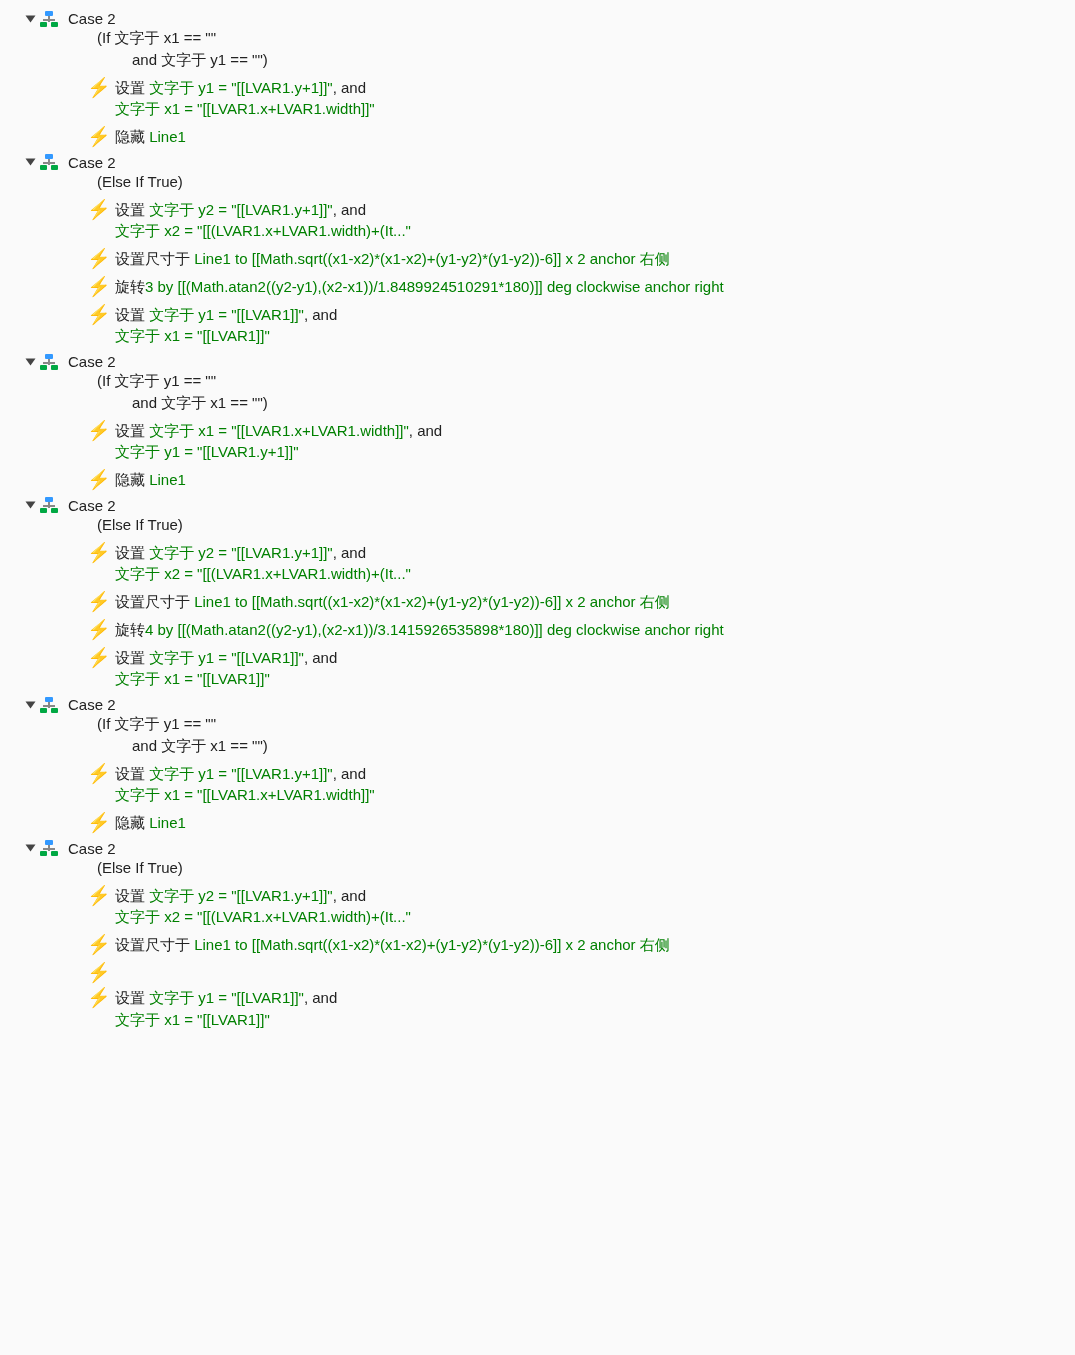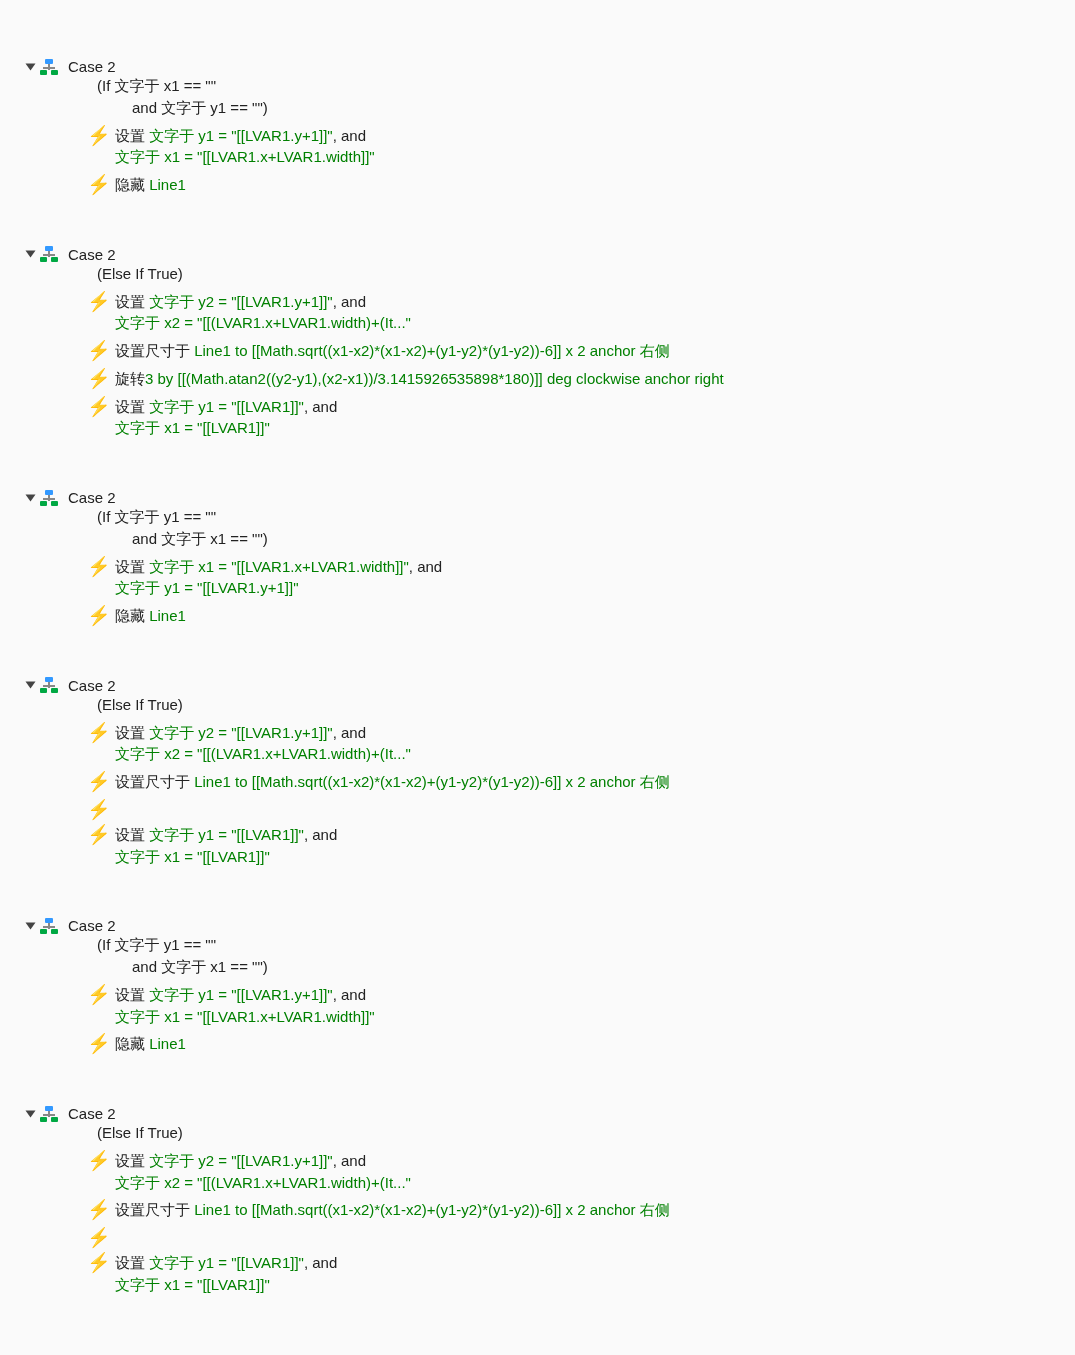--- a/index.html
+++ b/index.html
@@ -11,21 +11,20 @@
     background: #fafafa;
     color: #222;
     width: 1075px;
   }
   .case-block { margin-bottom: 4px; }
   .case-header {
     display: flex;
     align-items: center;
     gap: 4px;
     padding: 2px 0 0 22px;
-    margin-top: 48px;
   }
   .tri {
     width: 0; height: 0;
     border-left: 7px solid #444;
     border-top: 5px solid transparent;
     border-bottom: 5px solid transparent;
     transform: rotate(90deg);
     margin-right: 2px;
     cursor: pointer;
   }
@@ -125,21 +124,21 @@
       <div class="action-row">
         <div class="bolt">⚡</div>
         <div class="action-text"><span>设置 </span><span class="g">文字于 y2 = "[[LVAR1.y+1]]"</span><span>, and</span><br><span class="g">文字于 x2 = "[[(LVAR1.x+LVAR1.width)+(It..."</span></div>
       </div>
       <div class="action-row">
         <div class="bolt">⚡</div>
         <div class="action-text"><span>设置尺寸于 </span><span class="g">Line1 to [[Math.sqrt((x1-x2)*(x1-x2)+(y1-y2)*(y1-y2))-6]] x 2 anchor 右侧</span></div>
       </div>
       <div class="action-row">
         <div class="bolt">⚡</div>
-        <div class="action-text"><span>旋转</span><span class="g">3 by [[(Math.atan2((y2-y1),(x2-x1))/3.1415926535898*180)]] deg clockwise anchor right</span></div>
+        <div class="action-text"><span>旋转</span><span class="g">3 by [[(Math.atan2((y2-y1),(x2-x1))/1.8489924510291*180)]] deg clockwise anchor right</span></div>
       </div>
       <div class="action-row">
         <div class="bolt">⚡</div>
         <div class="action-text"><span>设置 </span><span class="g">文字于 y1 = "[[LVAR1]]"</span><span>, and</span><br><span class="g">文字于 x1 = "[[LVAR1]]"</span></div>
       </div>
     </div>
     <div class="case-block">
       <div class="case-header">
         <div class="tri"></div>
         <div class="cond-icon">
@@ -170,20 +169,21 @@
       <div class="action-row">
         <div class="bolt">⚡</div>
         <div class="action-text"><span>设置 </span><span class="g">文字于 y2 = "[[LVAR1.y+1]]"</span><span>, and</span><br><span class="g">文字于 x2 = "[[(LVAR1.x+LVAR1.width)+(It..."</span></div>
       </div>
       <div class="action-row">
         <div class="bolt">⚡</div>
         <div class="action-text"><span>设置尺寸于 </span><span class="g">Line1 to [[Math.sqrt((x1-x2)*(x1-x2)+(y1-y2)*(y1-y2))-6]] x 2 anchor 右侧</span></div>
       </div>
       <div class="action-row">
         <div class="bolt">⚡</div>
+        <div class="action-text"><span>旋转</span><span class="g">4 by [[(Math.atan2((y2-y1),(x2-x1))/3.1415926535898*180)]] deg clockwise anchor right</span></div>
       </div>
       <div class="action-row">
         <div class="bolt">⚡</div>
         <div class="action-text"><span>设置 </span><span class="g">文字于 y1 = "[[LVAR1]]"</span><span>, and</span><br><span class="g">文字于 x1 = "[[LVAR1]]"</span></div>
       </div>
     </div>
     <div class="case-block">
       <div class="case-header">
         <div class="tri"></div>
         <div class="cond-icon">

